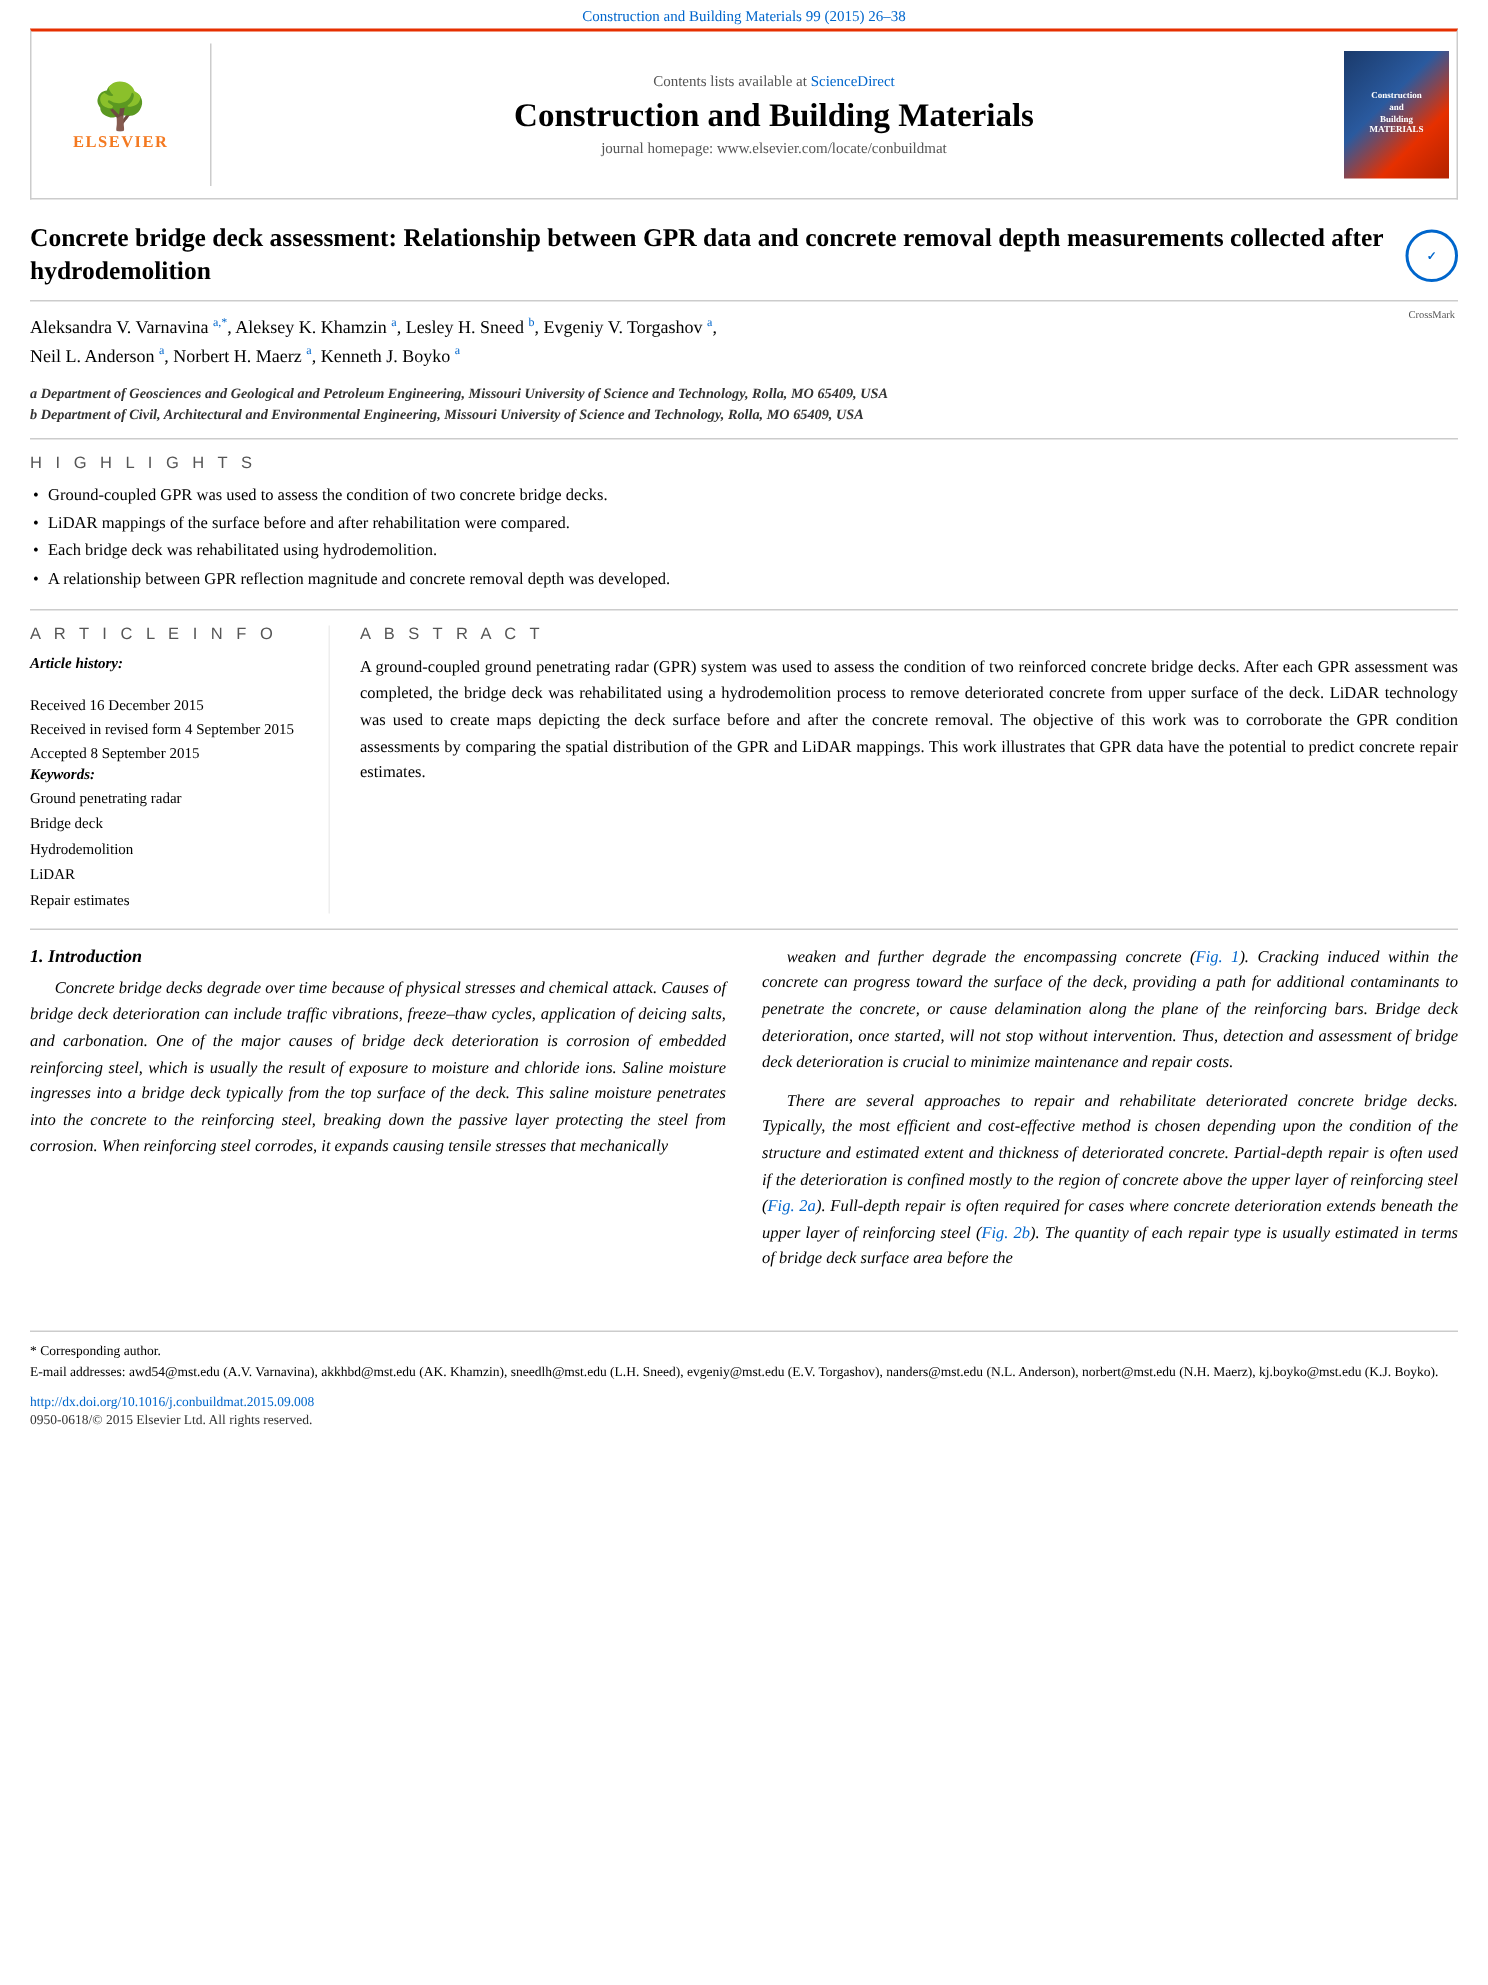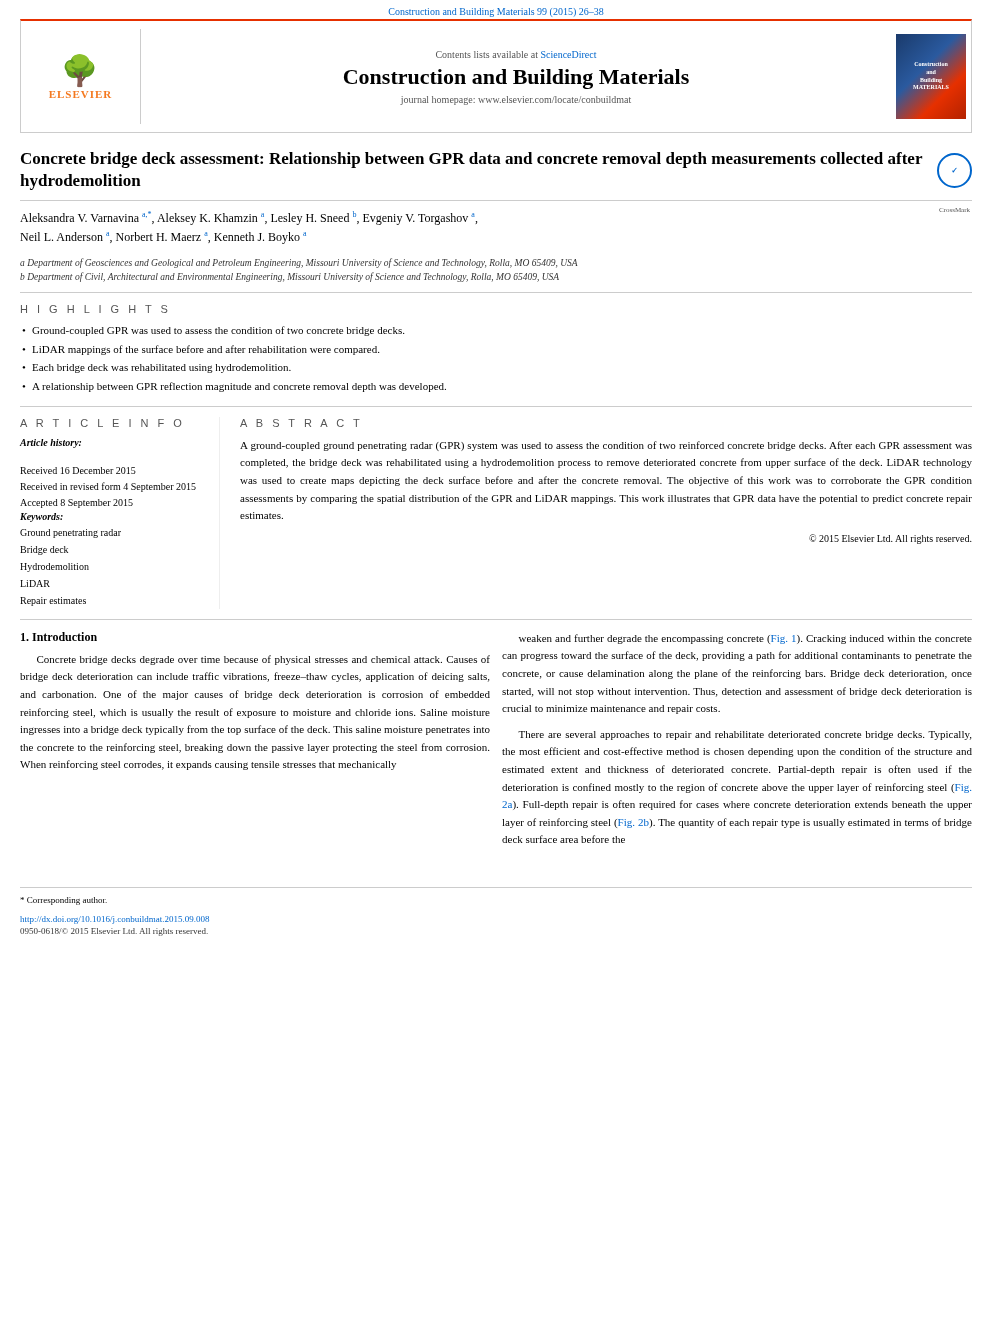--- a/index.html
+++ b/index.html
@@ -147,20 +147,21 @@
     }
     .affiliations {
       padding: 4px 0 8px;
       border-bottom: 1px solid #ccc;
     }
     .affil-line {
       font-size: 9.5px;
       font-style: italic;
       color: #333;
       line-height: 1.5;
+      font-weight: bold;
     }
     .highlights-section {
       padding: 10px 0;
       border-bottom: 1px solid #ccc;
     }
     .section-label {
       font-size: 11px;
       letter-spacing: 3px;
       color: #555;
       margin-bottom: 6px;
@@ -232,21 +233,22 @@
       font-size: 10px;
       text-align: right;
       margin-top: 8px;
       color: #000;
     }
     .body-section {
       padding: 10px 0;
     }
     .two-col-body {
       display: flex;
-      gap: 12px;
+      gap: 24px;
+      font-style: italic;
     }
     .body-col {
       flex: 1;
     }
     .section-heading {
       font-size: 12px;
       font-weight: bold;
       margin-bottom: 6px;
     }
     .body-text {
@@ -356,21 +358,20 @@
       <div class="keywords-label">Keywords:</div>
       <div class="keyword-item">Ground penetrating radar</div>
       <div class="keyword-item">Bridge deck</div>
       <div class="keyword-item">Hydrodemolition</div>
       <div class="keyword-item">LiDAR</div>
       <div class="keyword-item">Repair estimates</div>
     </div>
     <div class="abstract-col">
       <div class="col-label">A B S T R A C T</div>
       <div class="abstract-text">A ground-coupled ground penetrating radar (GPR) system was used to assess the condition of two reinforced concrete bridge decks. After each GPR assessment was completed, the bridge deck was rehabilitated using a hydrodemolition process to remove deteriorated concrete from upper surface of the deck. LiDAR technology was used to create maps depicting the deck surface before and after the concrete removal. The objective of this work was to corroborate the GPR condition assessments by comparing the spatial distribution of the GPR and LiDAR mappings. This work illustrates that GPR data have the potential to predict concrete repair estimates.</div>
-      <div class="copyright-line">© 2015 Elsevier Ltd. All rights reserved.</div>
     </div>
   </div>
 
   <div class="body-section">
     <div class="two-col-body">
       <div class="body-col">
         <div class="section-heading">1. Introduction</div>
         <div class="body-text">
           <p>Concrete bridge decks degrade over time because of physical stresses and chemical attack. Causes of bridge deck deterioration can include traffic vibrations, freeze–thaw cycles, application of deicing salts, and carbonation. One of the major causes of bridge deck deterioration is corrosion of embedded reinforcing steel, which is usually the result of exposure to moisture and chloride ions. Saline moisture ingresses into a bridge deck typically from the top surface of the deck. This saline moisture penetrates into the concrete to the reinforcing steel, breaking down the passive layer protecting the steel from corrosion. When reinforcing steel corrodes, it expands causing tensile stresses that mechanically</p>
         </div>
@@ -379,20 +380,21 @@
         <div class="body-text">
           <p>weaken and further degrade the encompassing concrete (<span class="inline-link">Fig. 1</span>). Cracking induced within the concrete can progress toward the surface of the deck, providing a path for additional contaminants to penetrate the concrete, or cause delamination along the plane of the reinforcing bars. Bridge deck deterioration, once started, will not stop without intervention. Thus, detection and assessment of bridge deck deterioration is crucial to minimize maintenance and repair costs.</p>
           <p>There are several approaches to repair and rehabilitate deteriorated concrete bridge decks. Typically, the most efficient and cost-effective method is chosen depending upon the condition of the structure and estimated extent and thickness of deteriorated concrete. Partial-depth repair is often used if the deterioration is confined mostly to the region of concrete above the upper layer of reinforcing steel (<span class="inline-link">Fig. 2a</span>). Full-depth repair is often required for cases where concrete deterioration extends beneath the upper layer of reinforcing steel (<span class="inline-link">Fig. 2b</span>). The quantity of each repair type is usually estimated in terms of bridge deck surface area before the</p>
         </div>
       </div>
     </div>
   </div>
 
   <div class="footnote-section">
     <div class="footnote-text">* Corresponding author.</div>
+    <div class="footnote-text">E-mail addresses: awd54@mst.edu (A.V. Varnavina), akkhbd@mst.edu (AK. Khamzin), sneedlh@mst.edu (L.H. Sneed), evgeniy@mst.edu (E.V. Torgashov), nanders@mst.edu (N.L. Anderson), norbert@mst.edu (N.H. Maerz), kj.boyko@mst.edu (K.J. Boyko).</div>
   </div>
 
   <div class="doi-section">
     <div>
       <span class="doi-link" style="cursor:pointer;">http://dx.doi.org/10.1016/j.conbuildmat.2015.09.008</span>
     </div>
     <div class="issn-line">0950-0618/© 2015 Elsevier Ltd. All rights reserved.</div>
   </div>
 
 </div>

